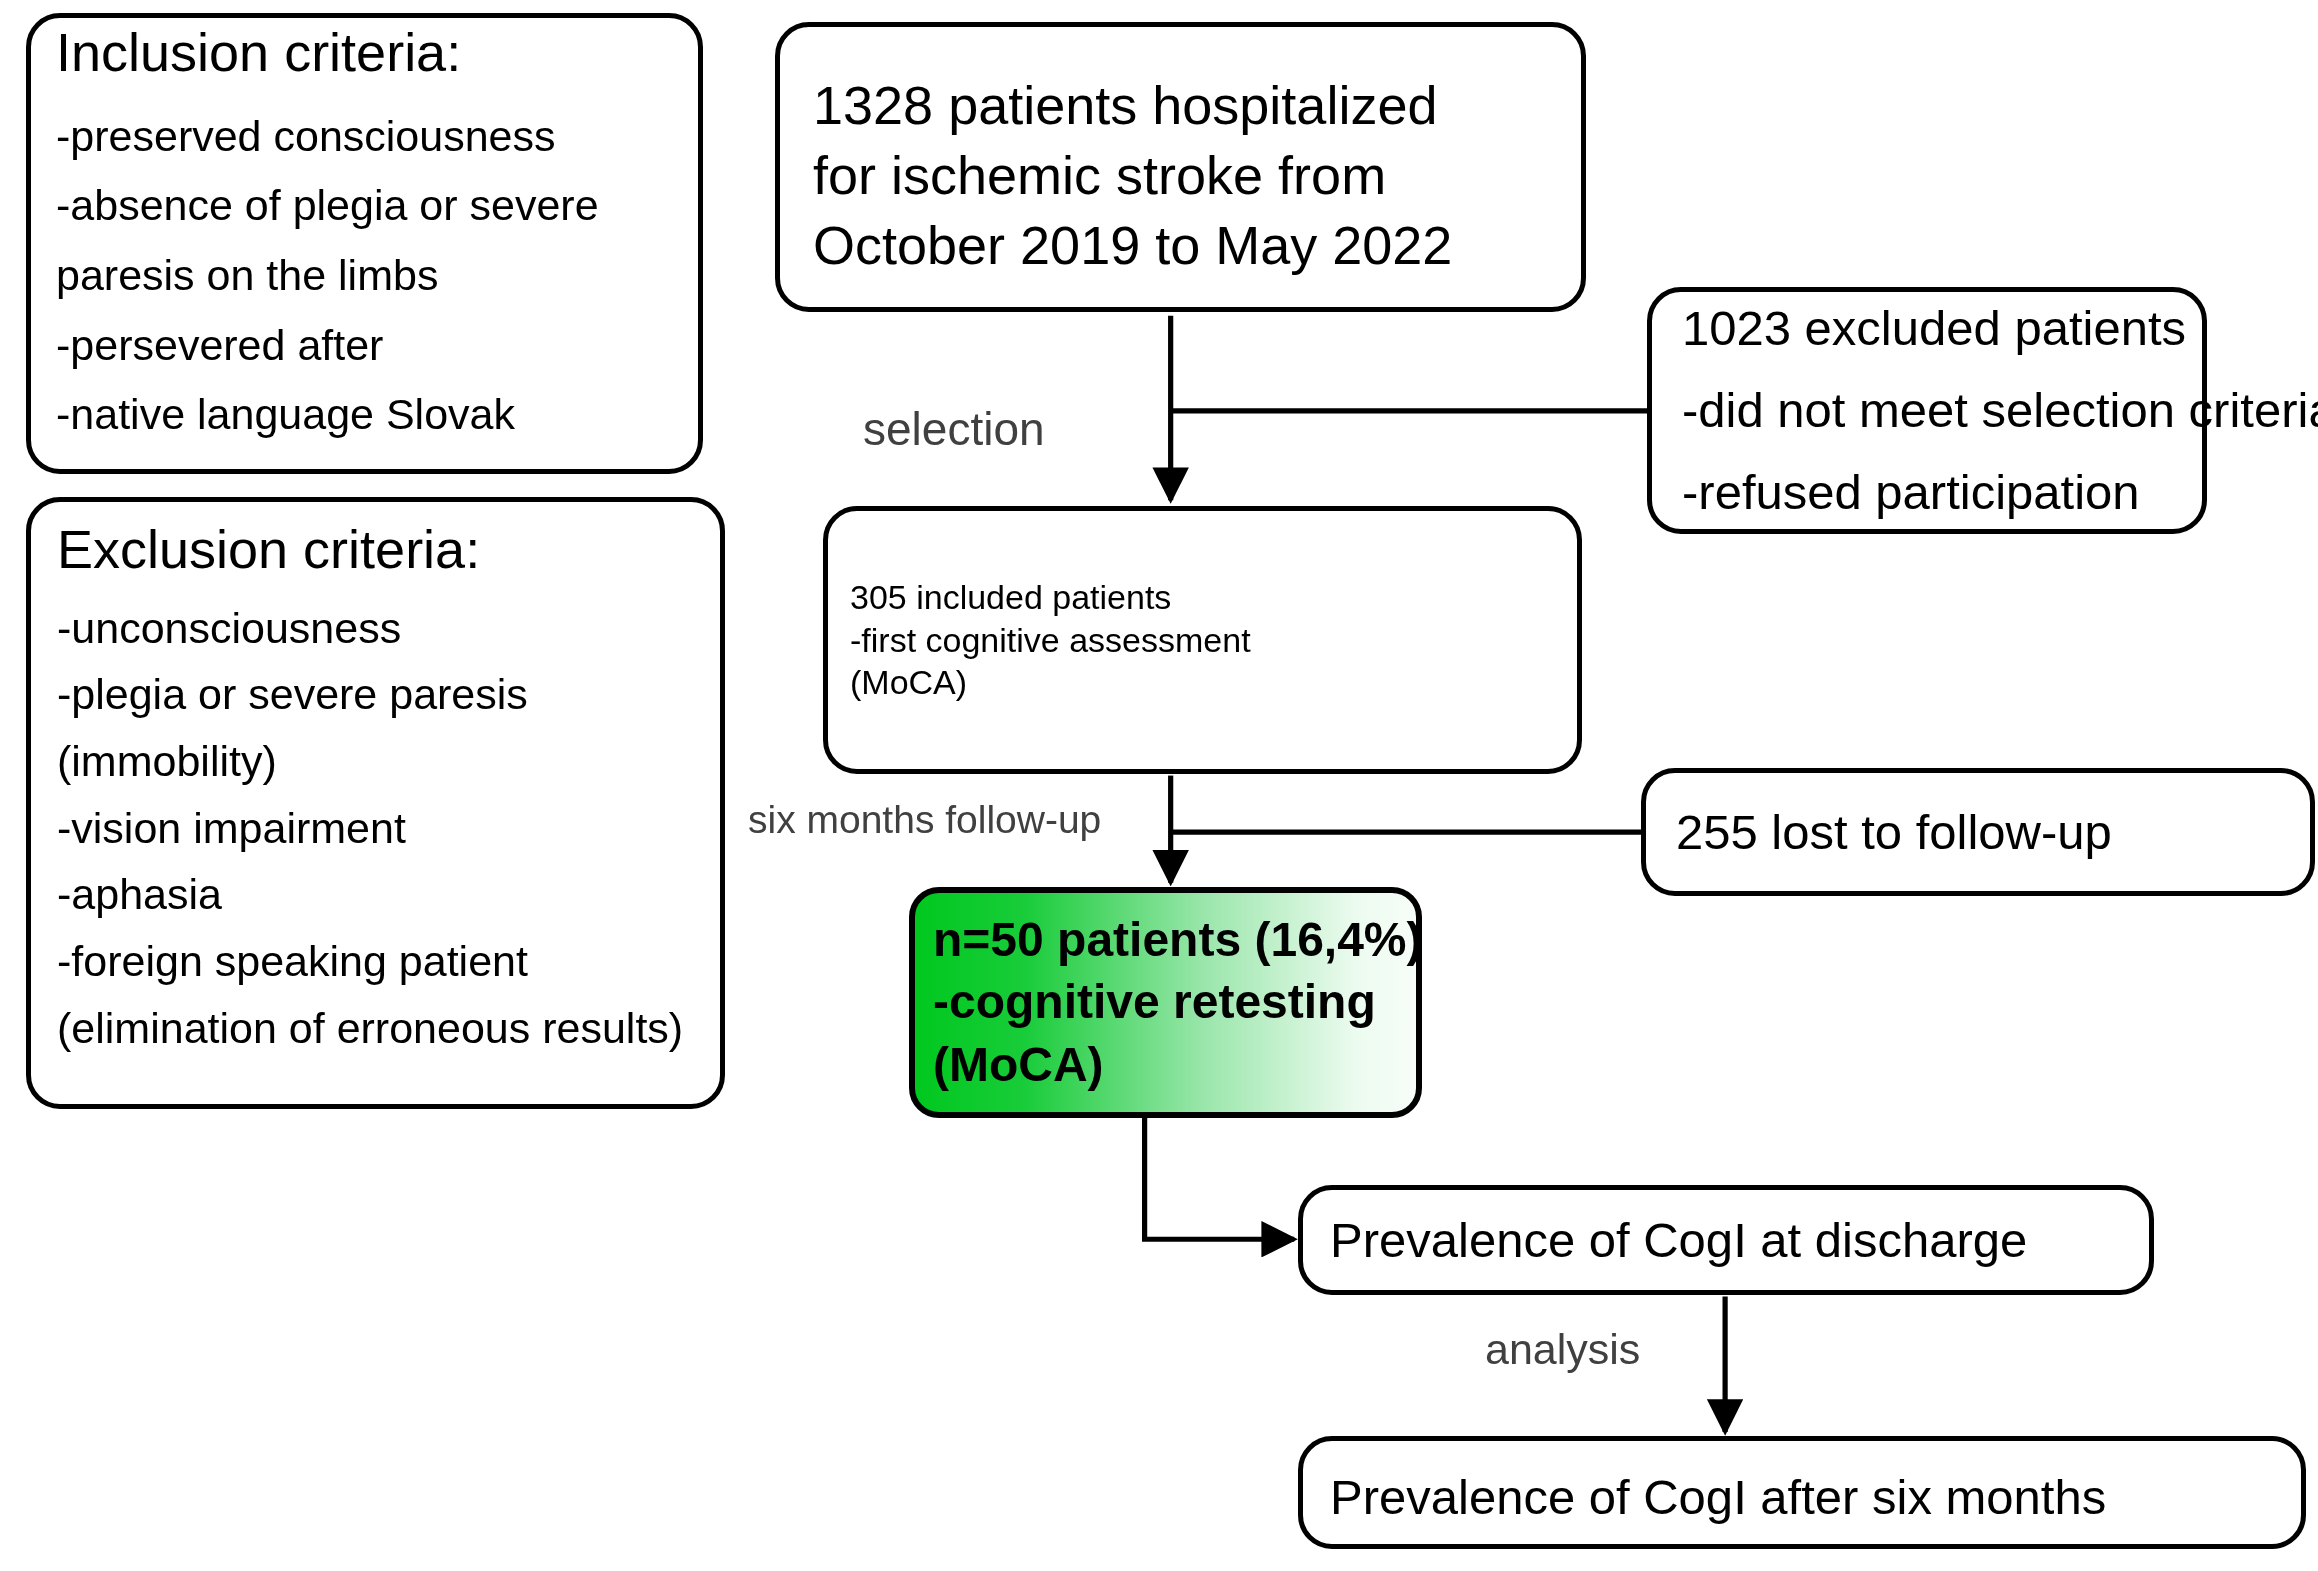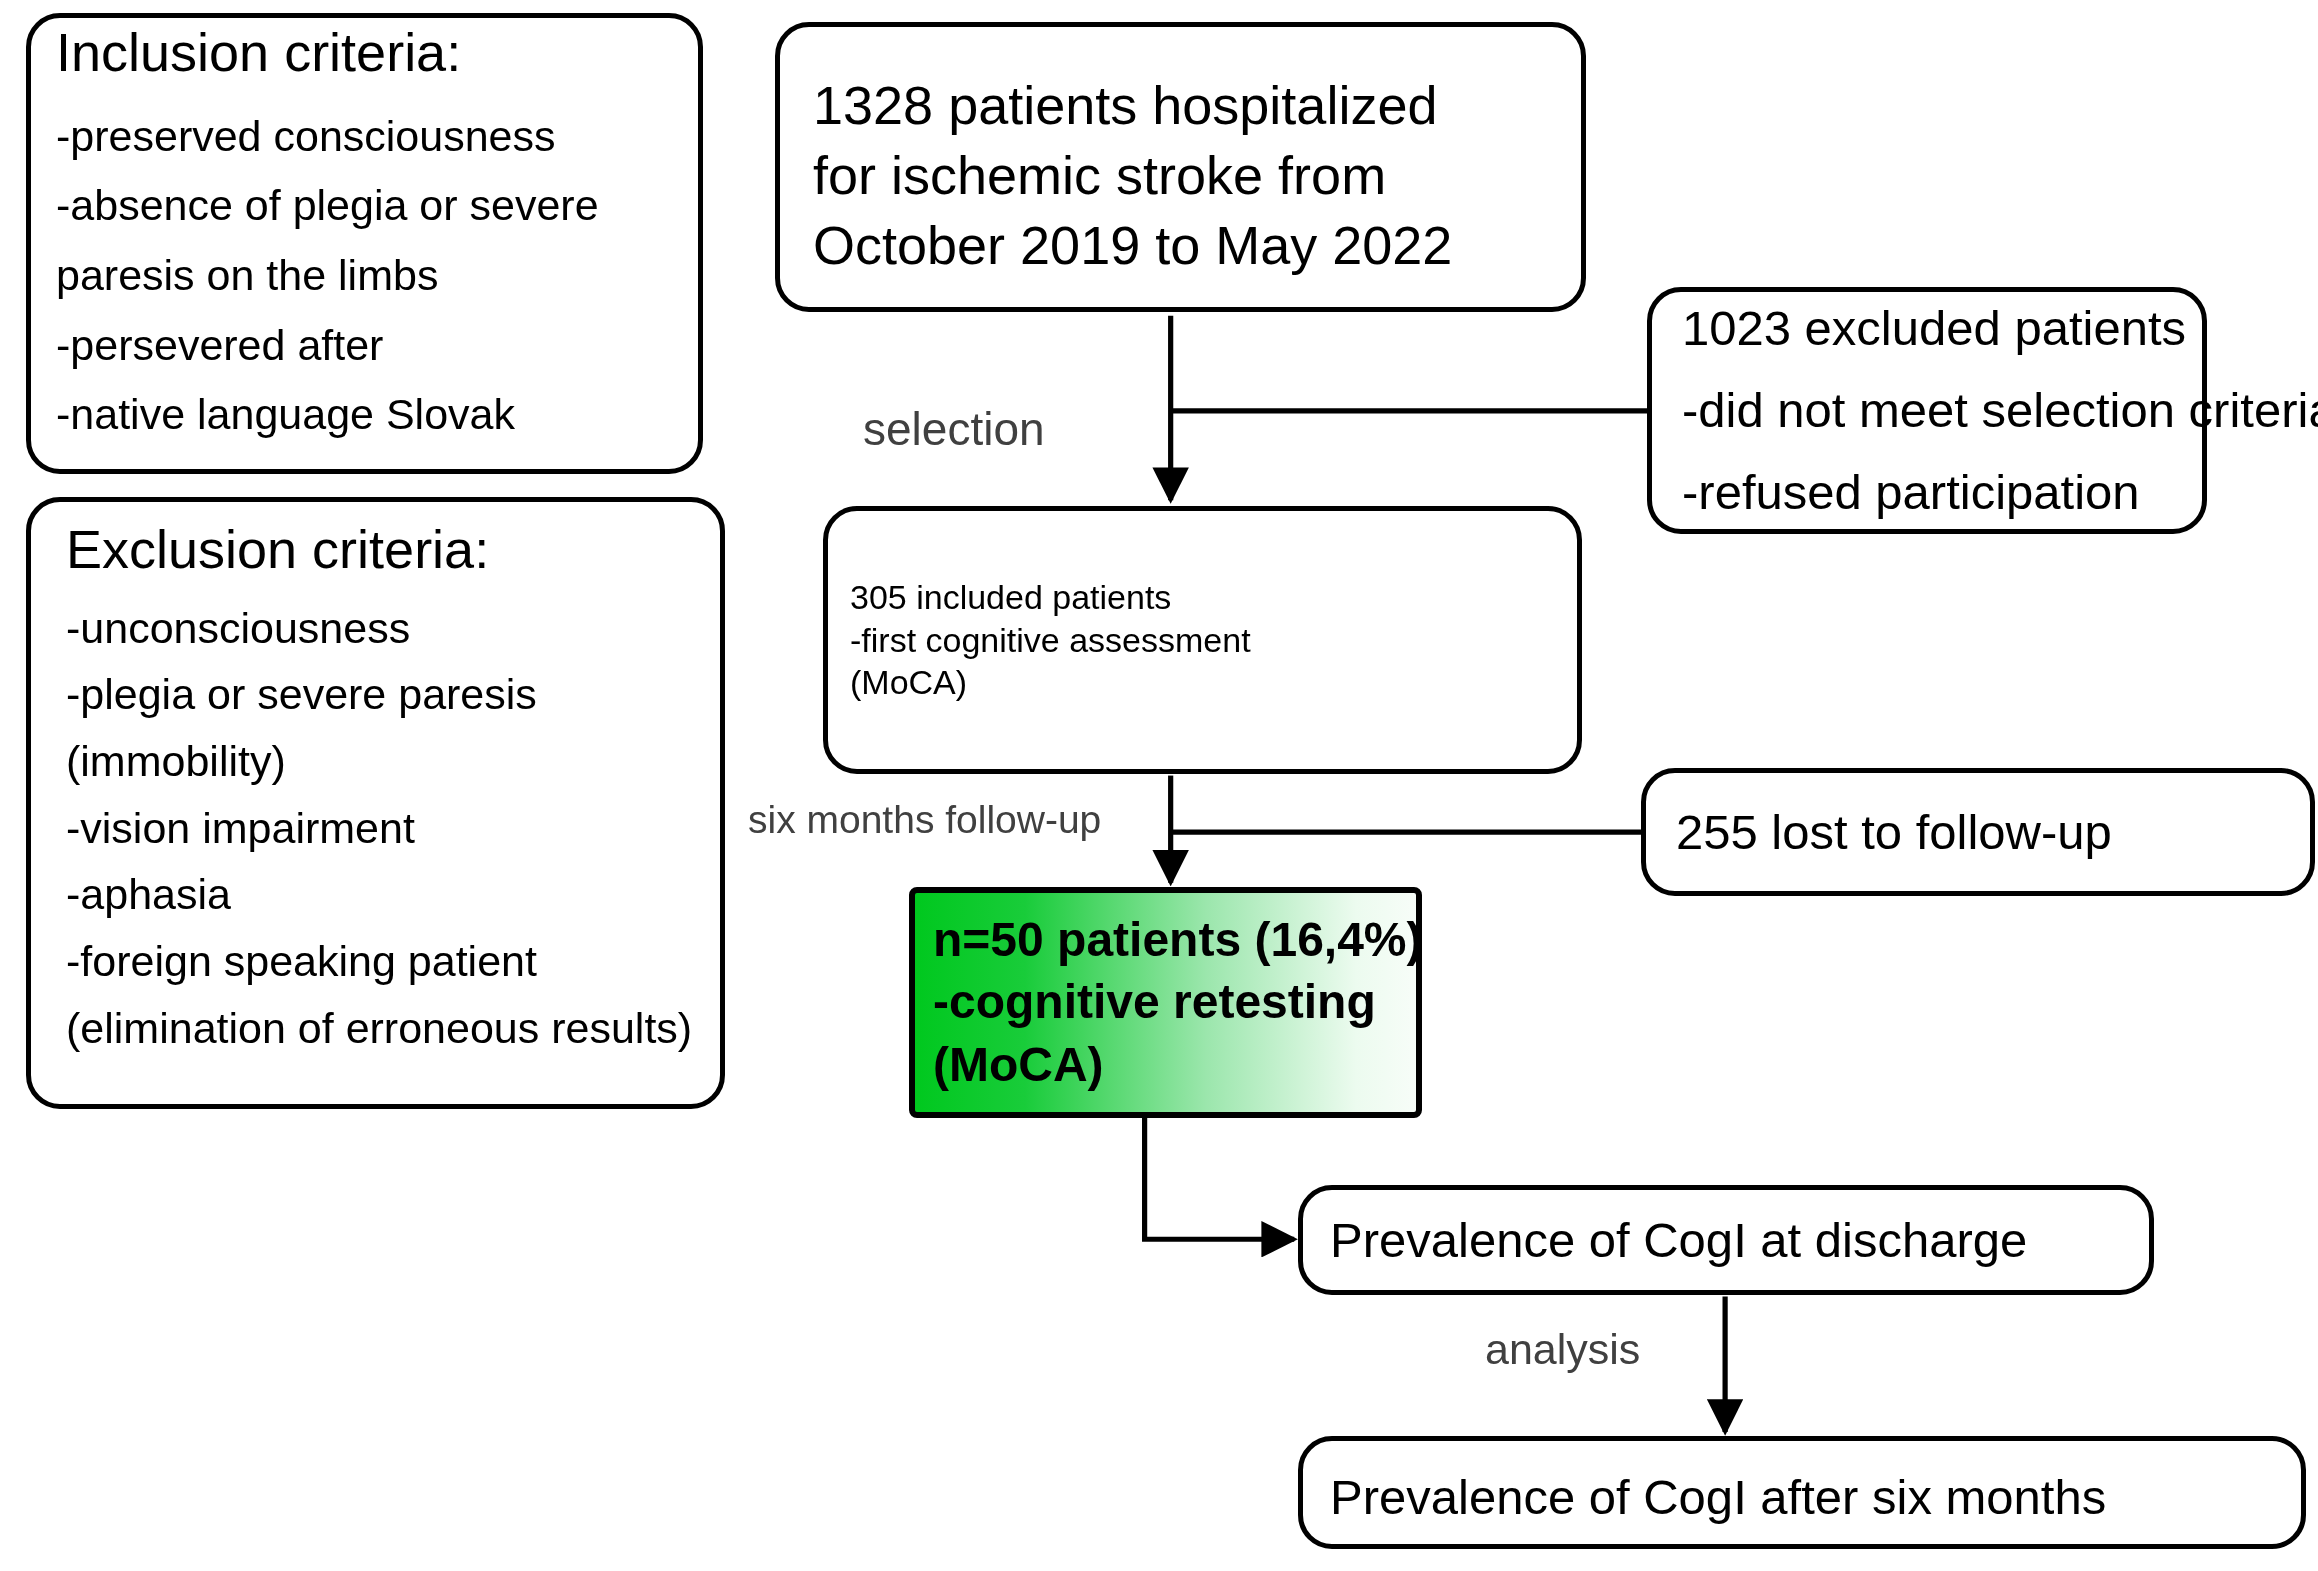--- a/index.html
+++ b/index.html
@@ -31,21 +31,21 @@
   #inclusion-criteria{
     left:26px; top:13.4px; width:677px; height:461px;
     padding:19.3px 25px 19.3px 25px;
     justify-content:flex-end;
   }
   #inclusion-criteria .heading{font-size:54px;line-height:1.08;margin-bottom:21px;}
   #inclusion-criteria .item{font-size:43px;line-height:1.62;}
 
   #exclusion-criteria{
     left:26px; top:497px; width:699px; height:612px;
-    padding:18px 22px 18px 35px;
+    padding:18px 22px 18px 26px;
     justify-content:flex-start;
   }
   #exclusion-criteria .heading{font-size:54px;line-height:1.08;margin-bottom:16.4px;}
   #exclusion-criteria .item{font-size:43px;line-height:1.55;}
 
   
   #cohort-total{
     left:775px; top:22px; width:811px; height:290px;
     padding:16px 0 0 33px;
   }
@@ -54,21 +54,21 @@
   #cohort-included{
     left:823px; top:506px; width:759px; height:268px;
     padding:0 0 0 22px;
   }
   #cohort-included .line{font-size:34px;line-height:1.25;}
 
   #cohort-retested{
     left:909px; top:887px; width:513px; height:231px;
     padding:0 0 0 18px;
     border-width:6.7px;
-    border-radius:8px;
+    border-radius:30px;
     background:linear-gradient(to right,#00C81E 0%,#19CC3A 22%,#9BE6AC 58%,#ECFBEF 88%,#F7FDF8 100%);
     font-weight:bold;
   }
   #cohort-retested .line{font-size:48px;line-height:1.30;font-weight:bold;}
 
   
   #excluded-patients{
     left:1647px; top:287px; width:560px; height:247px;
     padding:0 0 0 30px;
   }

